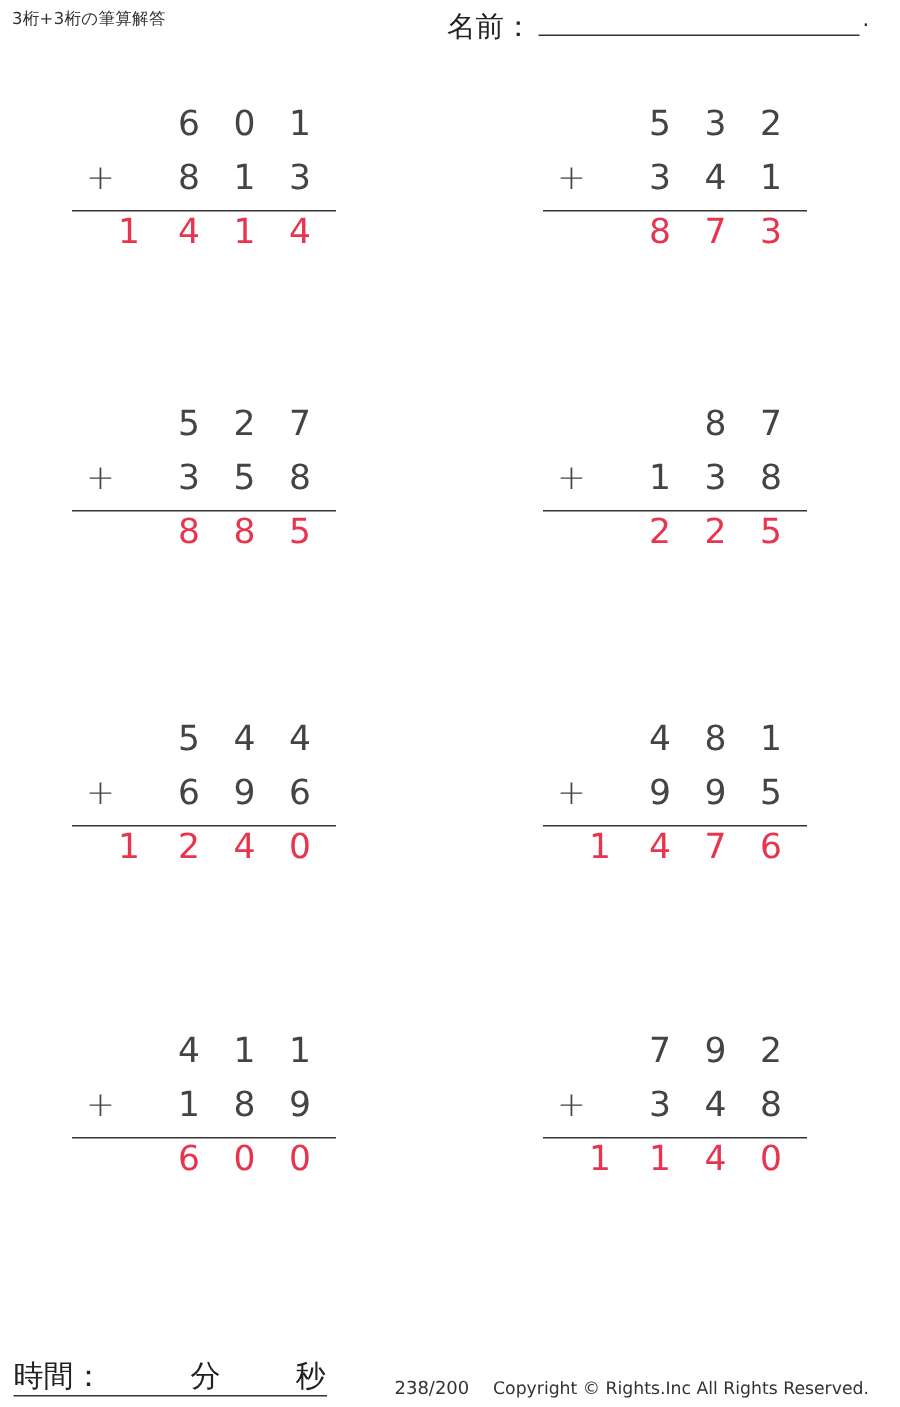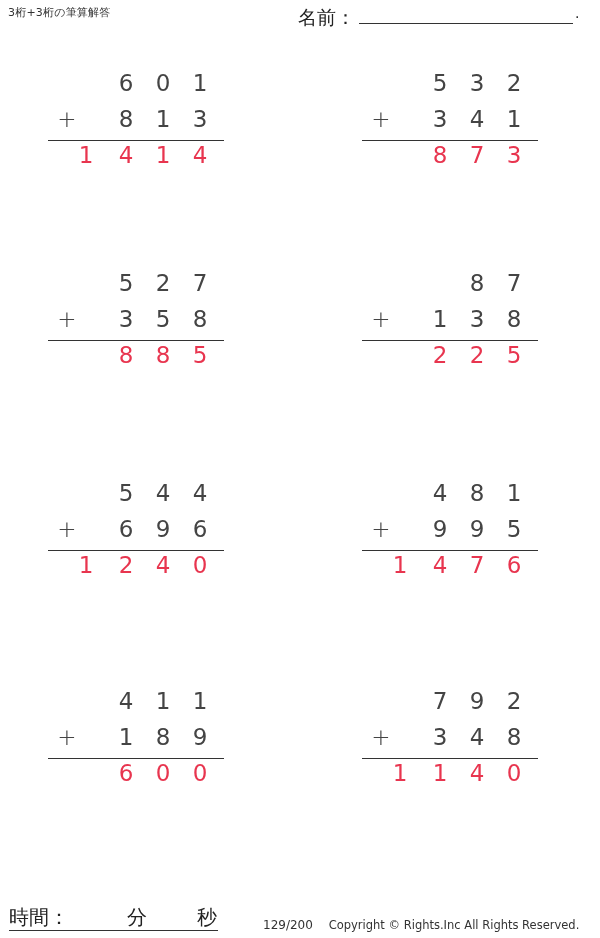--- a/index.html
+++ b/index.html
@@ -198,15 +198,15 @@
     </div>
   </div>
 
 <div class="footer-time">
   <span style="left:0">時間：</span>
   <span style="left:118px">分</span>
   <span style="left:188px">秒</span>
 </div>
 
 <div class="footer-right">
-  <span>129/200</span>
+  <span>238/200</span>
   <span class="copy">Copyright © Rights.Inc All Rights Reserved.</span>
 </div>
 
 </body></html>

